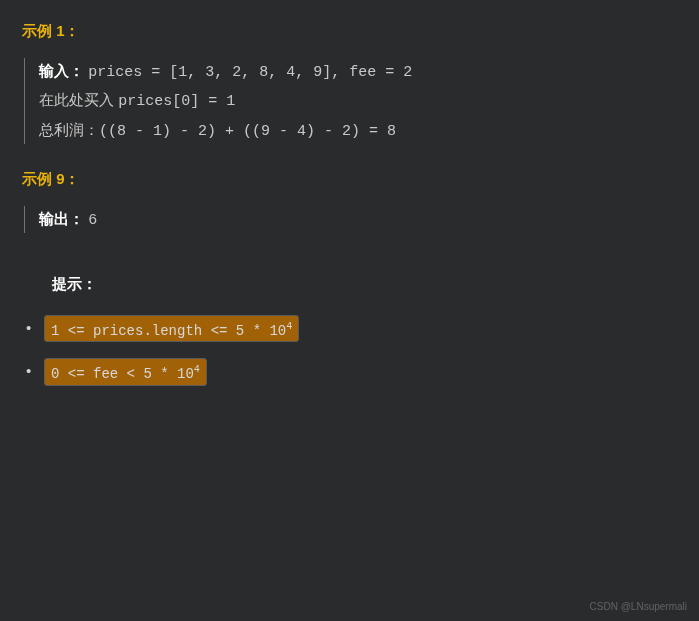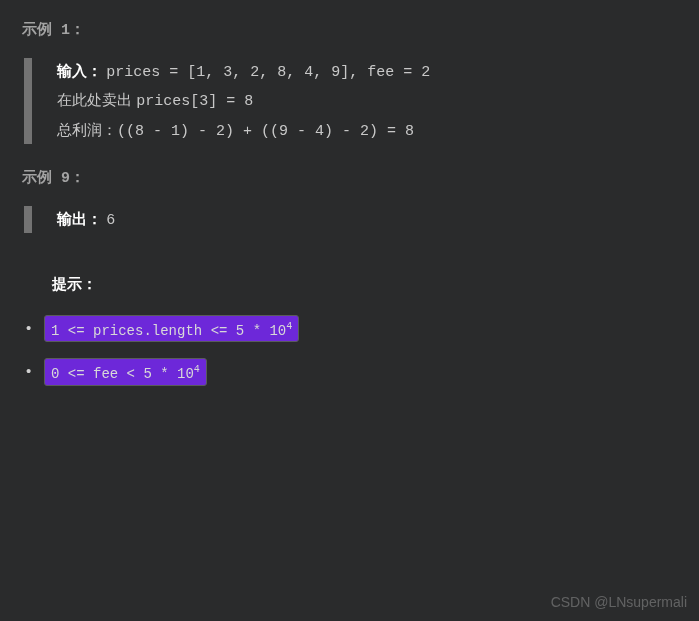--- a/index.html
+++ b/index.html
@@ -10,27 +10,26 @@
     font-size: 15px;
     line-height: 1.7;
     width: 699px;
     height: 621px;
     padding: 18px 22px 0 22px;
     position: relative;
     overflow: hidden;
   }
   .example-title {
     font-weight: bold;
-    color: #a3a3a3;
+    color: #eab308;
     margin-bottom: 14px;
-    font-family: Liberation Mono, monospace;
   }
   .example-block {
-    border-left: 8px solid #737373;
-    padding-left: 25px;
+    border-left: 1px solid #737373;
+    padding-left: 14px;
     margin-left: 2px;
     margin-bottom: 22px;
   }
   .line { margin: 2px 0; }
   .label {
     font-weight: bold;
     color: #ffffff;
   }
   .mono {
     font-family: "Consolas", "Courier New", monospace;
@@ -56,51 +55,51 @@
   ul.hints li::before {
     content: "•";
     position: absolute;
     left: 0;
     top: 0;
     color: #d0d0d0;
     font-size: 15px;
   }
   .inline-code {
     display: inline-block;
-    background: #6d28d9;
+    background: #a16207;
     border: 1px solid #5a5b5c;
     border-radius: 3px;
     padding: 0 6px;
     font-family: "Consolas", "Courier New", monospace;
     color: #d8d8d8;
     font-size: 14px;
     line-height: 22px;
   }
   .inline-code sup { font-size: 10px; vertical-align: super; }
   .watermark {
     position: absolute;
     right: 12px;
     bottom: 6px;
     color: rgba(200,200,200,0.35);
-    font-size: 14px;
+    font-size: 10px;
     font-family: sans-serif;
   }
 </style>
 </head>
 <body>
 
 <div class="example-title">示例 1：</div>
 
 <div class="example-block">
   <div class="line">
     <span class="label">输入：</span>
     <span class="mono">prices = [1, 3, 2, 8, 4, 9], fee = 2</span>
   </div>
   <div class="line">
-    <span class="text-cn">在此处卖出 </span><span class="mono">prices[3] = 8</span>
+    <span class="text-cn">在此处买入 </span><span class="mono">prices[0] = 1</span>
   </div>
   <div class="line">
     <span class="text-cn">总利润：</span><span class="mono">((8 - 1) - 2) + ((9 - 4) - 2) = 8</span>
   </div>
 </div>
 
 <div class="example-title">示例 9：</div>
 
 <div class="example-block">
   <div class="line">

